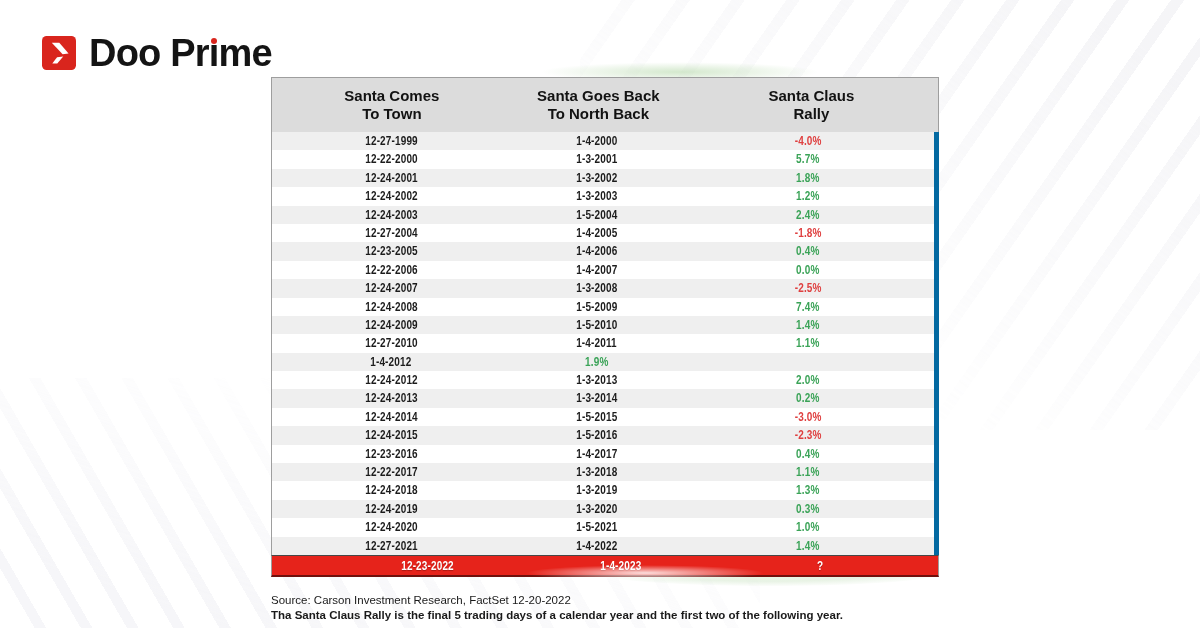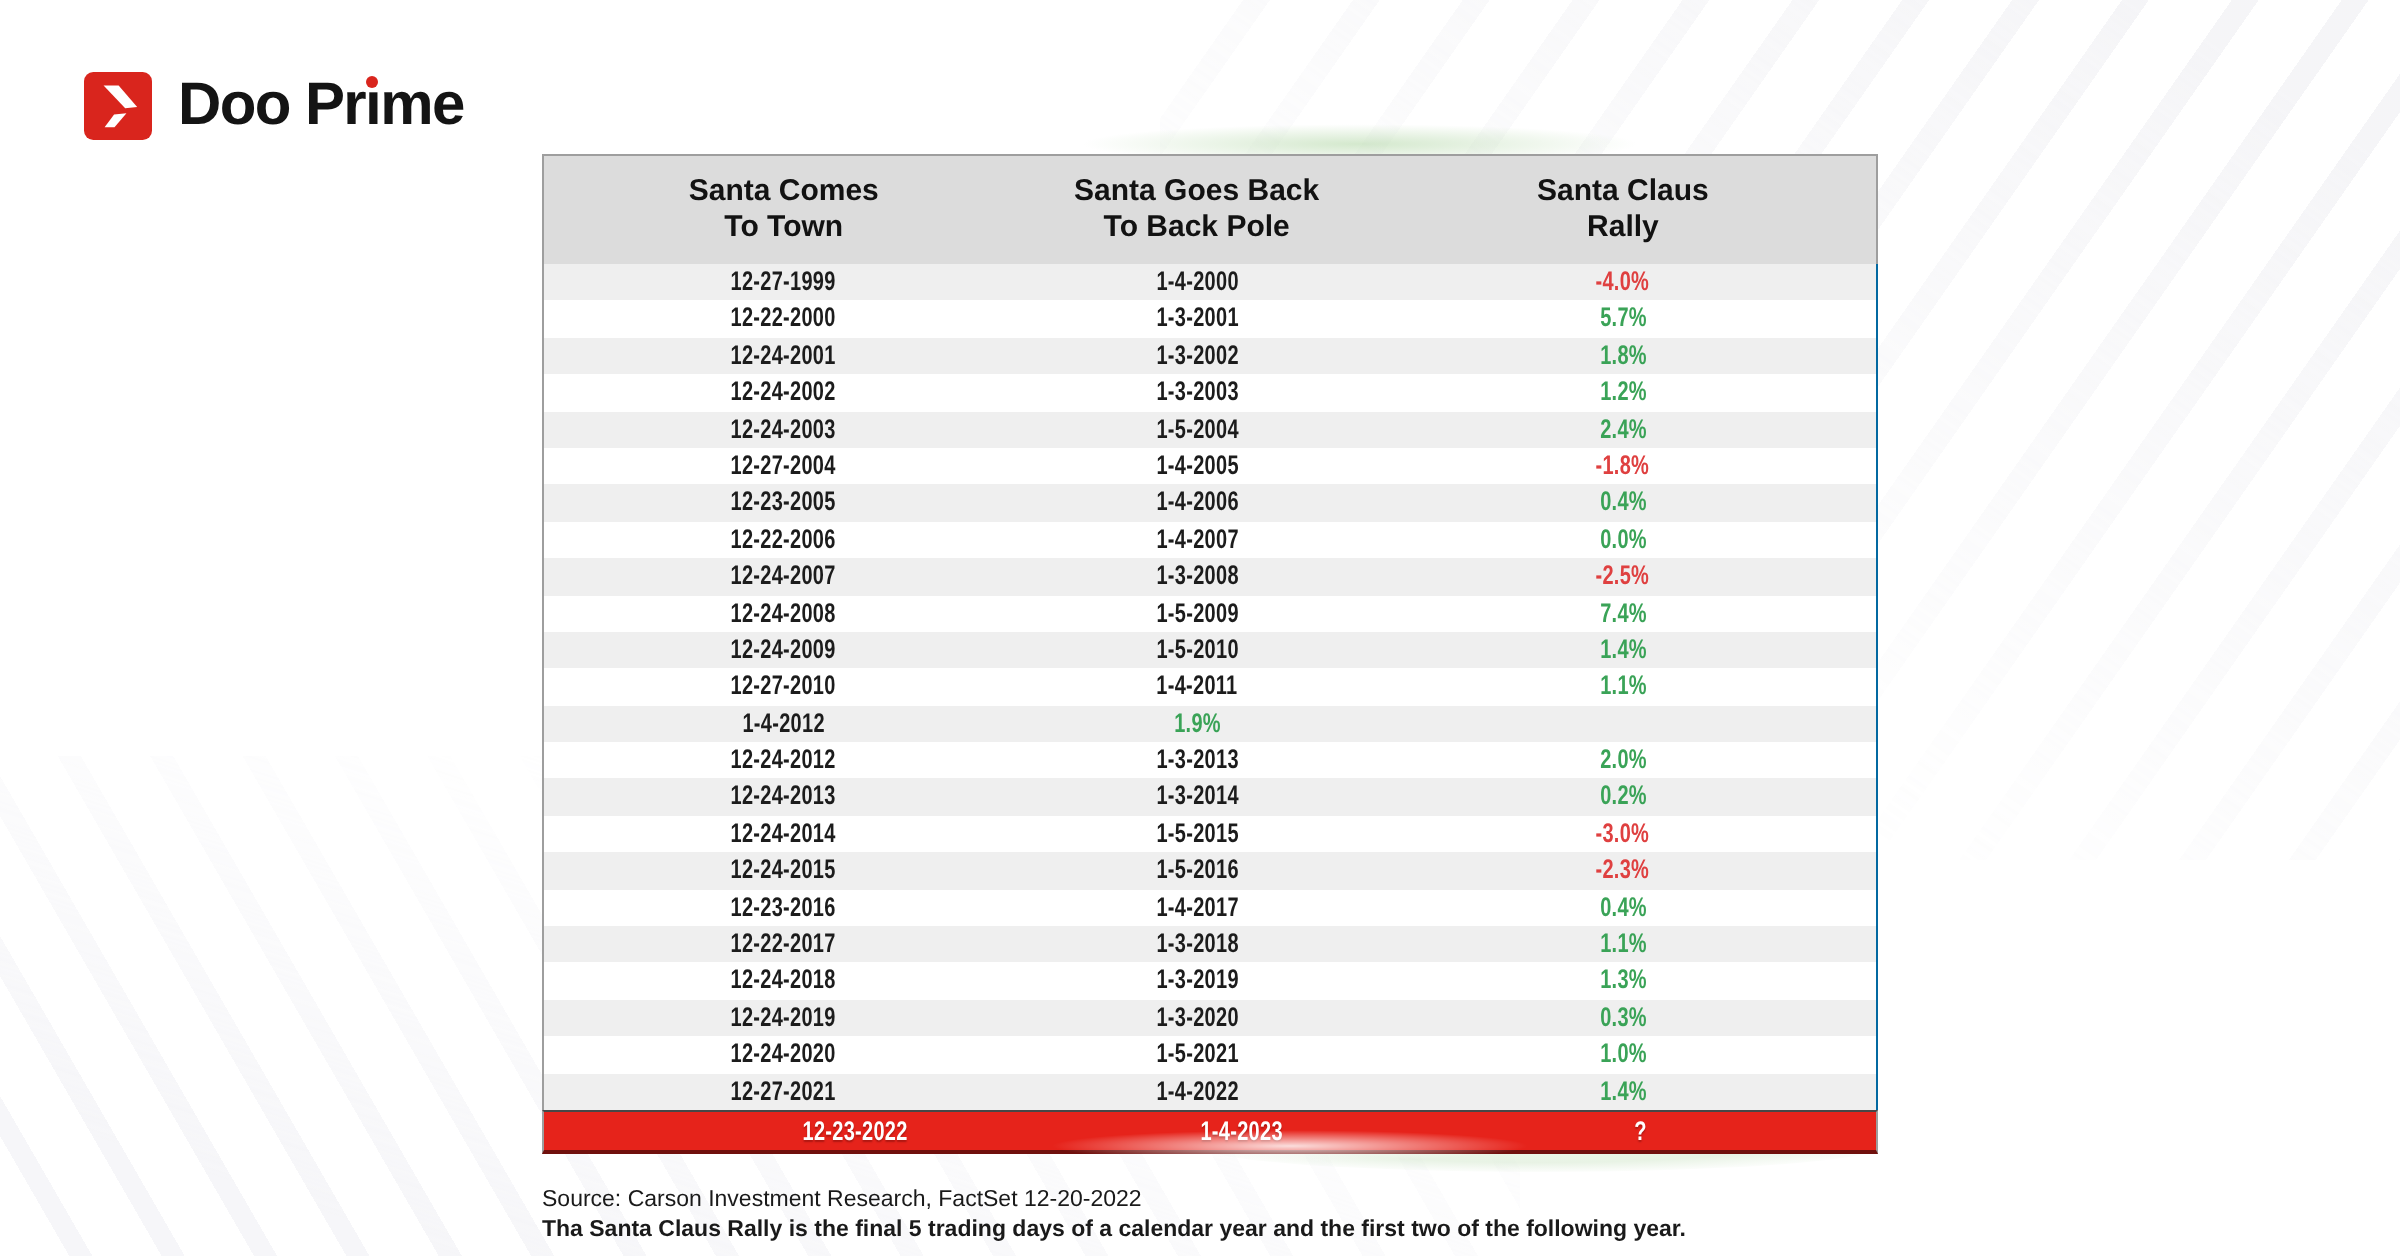--- a/index.html
+++ b/index.html
@@ -29,41 +29,41 @@
   .glow{position:absolute;pointer-events:none;border-radius:50%;}
   .glow-top{left:540px;top:62px;width:280px;height:20px;
     background:radial-gradient(ellipse at center,rgba(176,214,164,.55) 0%,rgba(176,214,164,0) 70%);}
   .glow-bottom{left:600px;top:560px;width:340px;height:26px;
     background:radial-gradient(ellipse at center,rgba(235,250,230,.95) 0%,rgba(190,220,180,.35) 45%,rgba(190,220,180,0) 75%);}
 
   
   .logo{position:absolute;left:42px;top:36px;display:flex;align-items:center;gap:13px;}
   .logo-icon{width:34px;height:34px;flex:0 0 auto;}
   .logo-text{
-    font-size:30px;font-weight:700;color:#141414;letter-spacing:-.8px;line-height:34px;
+    font-size:38px;font-weight:700;color:#141414;letter-spacing:-.8px;line-height:34px;
     white-space:nowrap;
   }
   .brand-i{position:relative;display:inline-block;}
   .brand-i::after{
     content:"";position:absolute;left:50%;transform:translateX(-50%);
     top:2px;width:6px;height:6px;border-radius:50%;background:var(--accent,#d9251d);
   }
 
   
   .panel{position:absolute;left:271px;top:77px;width:668px;}
   .thead{
     display:grid;grid-template-columns:36% 26% 38%;
     background:#dcdcdc;border:1px solid #9e9e9e;border-bottom:none;
     box-sizing:border-box;height:55px;align-items:center;
   }
   .th{
     text-align:center;font-weight:700;font-size:15px;line-height:18px;color:#121212;
   }
   .tbody{
-    border-left:1px solid #9e9e9e;border-right:1px solid #0369a1;
+    border-left:1px solid #9e9e9e;border-right:5px solid #0369a1;
     box-sizing:border-box;background:#fff;
   }
   .trow{
     display:grid;grid-template-columns:36% 26% 38%;
     height:18.4px;line-height:18.4px;
   }
   .trow:nth-child(odd){background:#efefef;}
   .td{text-align:center;font-size:13.5px;color:#1c1c1c;overflow:visible;white-space:nowrap;}
   .cond{display:inline-block;transform:scaleX(.74);transform-origin:50% 50%;
     font-weight:700;letter-spacing:.2px;}
@@ -107,21 +107,21 @@
 </div>
 
 <div class="panel">
   <div class="thead">
     <div class="th">
       <div>Santa Comes</div>
       <div>To Town</div>
     </div>
     <div class="th">
       <div>Santa Goes Back</div>
-      <div>To Back Pole</div>
+      <div>To North Back</div>
     </div>
     <div class="th">
       <div>Santa Claus</div>
       <div>Rally</div>
     </div>
   </div>
 
   <div class="tbody">
   <div class="trow">
     <div class="td"><span class="cond">12-27-1999</span></div>

